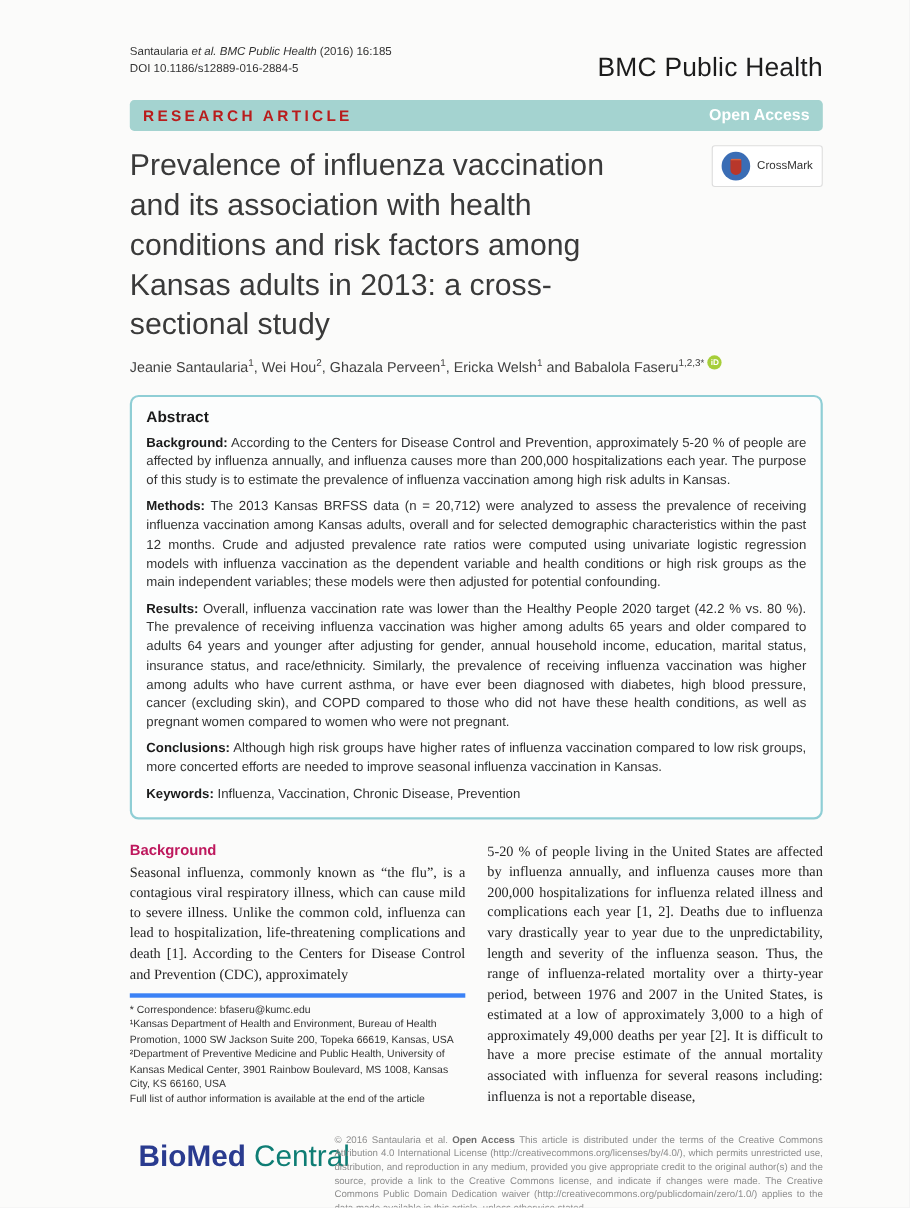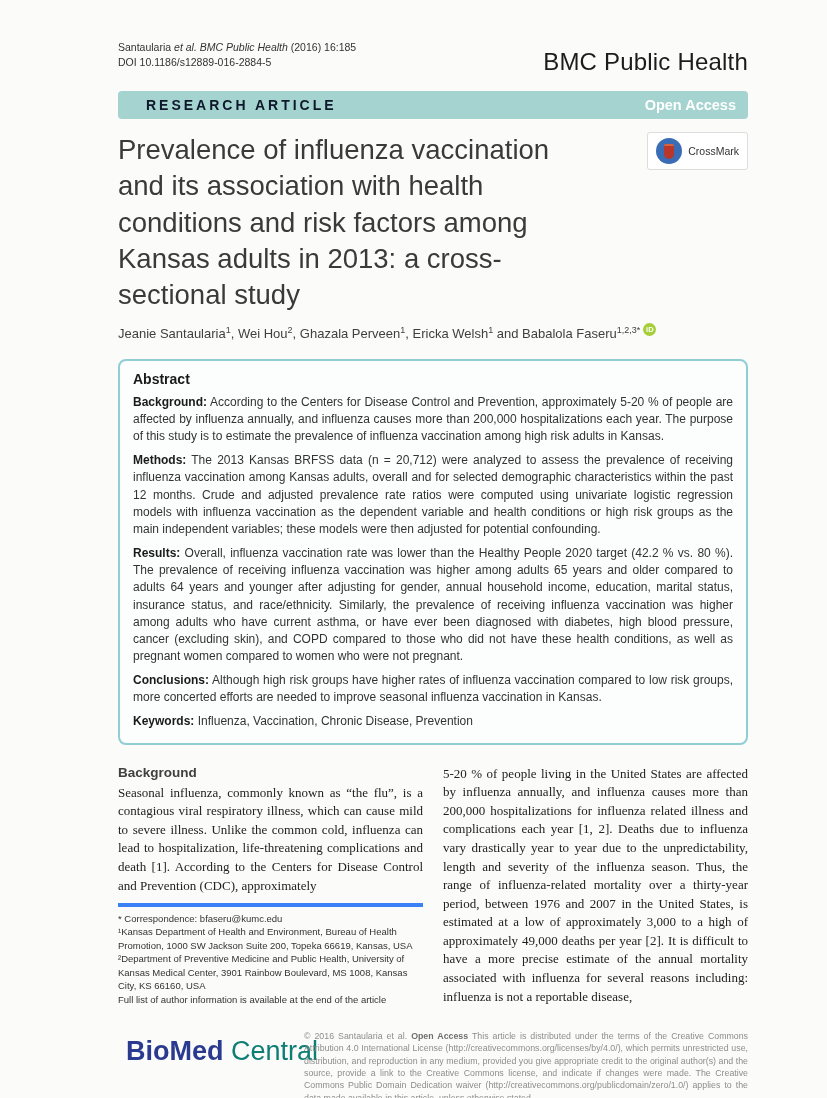--- a/index.html
+++ b/index.html
@@ -14,21 +14,21 @@
   .top-header { display:flex; justify-content:space-between; align-items:flex-start; }
   .cite-block { font-size:10.5px; line-height:1.45; color:#333; }
   .cite-italic { font-style:italic; }
   .journal-name { font-size:24px; color:#1c1c1c; letter-spacing:0.2px; margin-top:8px; }
 
   
   .banner {
     margin-top:15px; height:28px; background:#a4d3d0; border-radius:4px;
     display:flex; align-items:center; justify-content:space-between; padding:0 12px;
   }
-  .banner .type { color:#0f172a; font-weight:bold; font-size:14px; letter-spacing:3px;margin-left:16px; }
+  .banner .type { color:#b91c1c; font-weight:bold; font-size:14px; letter-spacing:3px; }
   .banner .access { color:#ffffff; font-weight:bold; font-size:14.5px; }
 
   
   .title-row { display:flex; margin-top:13px;gap:47px; }
   .article-title {
     flex:1; font-size:27.5px; line-height:1.32; color:#3a3a3a;
     font-weight:400; max-width:600px;
   }
   .crossmark-badge {
     align-self:flex-start; margin-left:10px; background:#fff;
@@ -56,21 +56,21 @@
     margin-top:18px; border:2px solid #8fced5; border-radius:8px;
     padding:10px 13px 12px 13px; background:#fcfdfd;
   }
   .abstract-heading { font-size:14px; font-weight:bold; color:#1a1a1a; margin-bottom:7px; }
   .abstract-para { font-size:12px; line-height:1.43; color:#333; text-align:justify; margin-top:7px; }
   .abstract-para b { color:#1a1a1a; }
 
   
   .columns { display:flex; gap:20px; margin-top:20px; }
   .col { width:325px; display:flex; flex-direction:column; }
-  .body-heading { font-size:13.5px; font-weight:bold; color:#404040; font-family:"Liberation Sans", sans-serif; margin-bottom:4px; }
+  .body-heading { font-size:13.5px; font-weight:bold; color:#be185d; font-family:"Liberation Sans", sans-serif; margin-bottom:4px; }
   .body-text {
     font-family:"Liberation Serif", serif; font-size:13px; line-height:1.43;
     text-align:justify; color:#222;
   }
   .footnotes { margin-top:auto; border-top:4px solid #3b82f6; padding-top:5px;
     font-size:9.5px; line-height:1.42; color:#333; }
   .footnotes div { margin:0; }
 
   
   .footer { display:flex; margin-top:24px; align-items:flex-start; }

